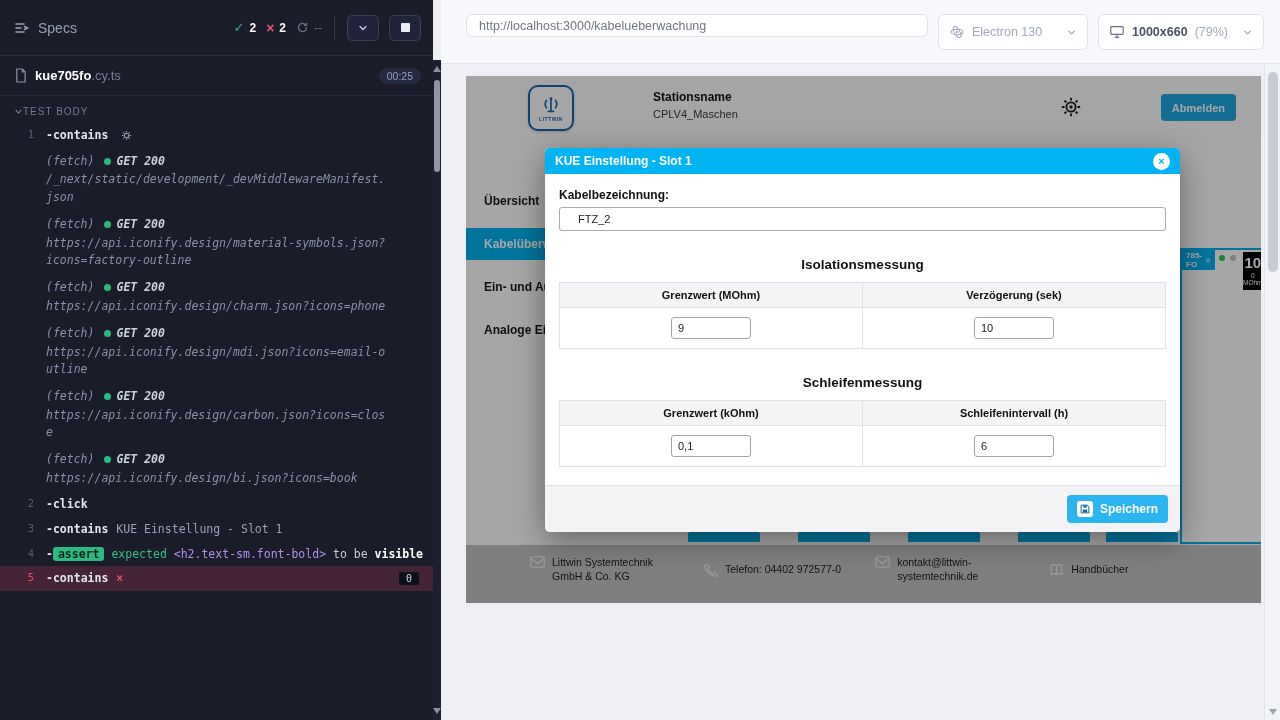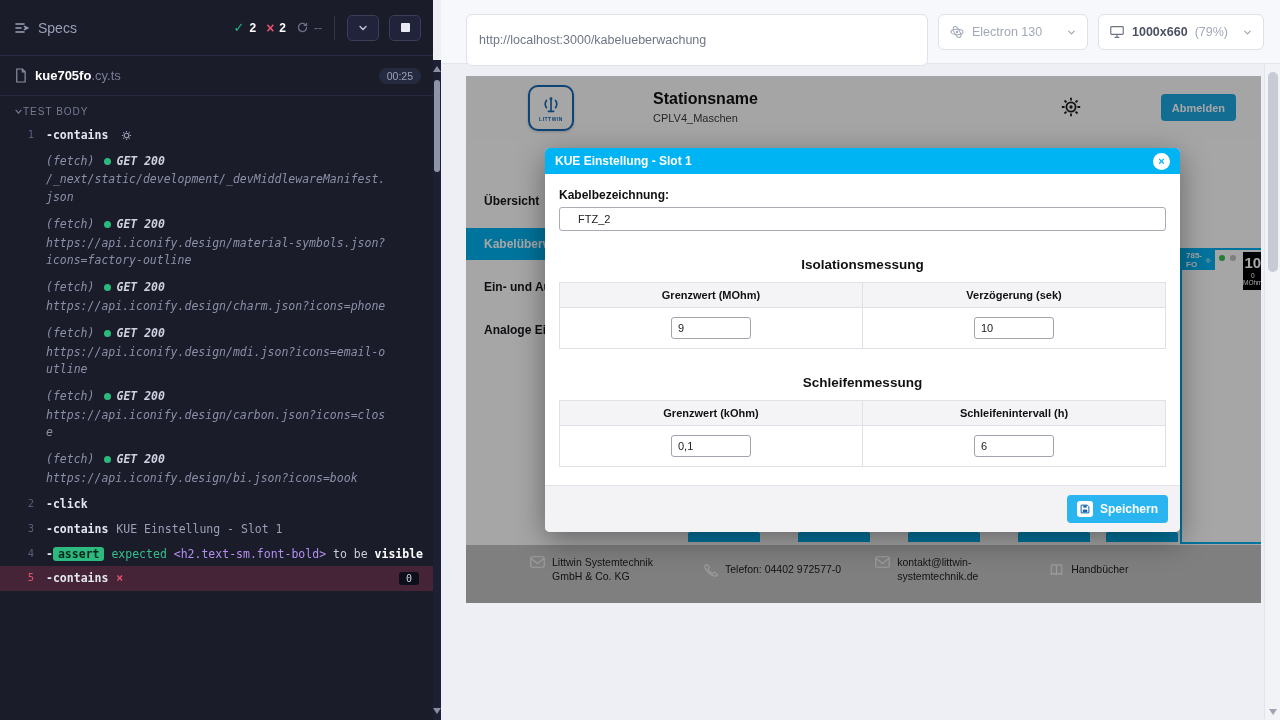--- a/index.html
+++ b/index.html
@@ -52,41 +52,41 @@
   .rep-scroll { position:absolute; left:433px; top:0; width:8px; height:720px; background:#15172200; }
   .rep-scroll .track { position:absolute; left:0; top:60px; width:8px; height:660px; background:#1d2033; }
   .rep-thumb { position:absolute; left:1px; top:80px; width:6px; height:92px; background:#8f94a8; border-radius:3px; cursor:pointer; }
   .arrow-up, .arrow-dn { position:absolute; left:0; width:0; height:0; border-left:4px solid transparent; border-right:4px solid transparent; cursor:pointer; }
   .arrow-up { top:66px; border-bottom:6px solid #8a8fa3; }
   .arrow-dn { bottom:6px; border-top:6px solid #8a8fa3; }
 
   
   .main { position:absolute; left:441px; top:0; width:839px; height:720px; background:#edeff5; }
   .chrome-bar { position:absolute; left:0; top:0; width:839px; height:64px; background:#f7f8fc; border-bottom:1px solid #e3e5ee; }
-  .url-box { position:absolute; left:25px; top:14px; width:462px; height:52px; background:#fff; border:1px solid #dfe1ea; border-radius:6px; }
+  .url-box { position:absolute; left:25px; top:14px; width:462px; height:23px; background:#fff; border:1px solid #dfe1ea; border-radius:6px; }
   .url-box input { width:100%; height:100%; border:none; outline:none; background:transparent; font-size:12.5px; color:#707687; padding:0 12px; font-family:"Liberation Sans",sans-serif; }
   .select-box { position:absolute; top:14px; height:36px; background:#fff; border:1px solid #dfe1ea; border-radius:6px; display:flex; align-items:center; padding:0 10px; gap:7px; cursor:pointer; }
   .browser-select { left:497px; width:150px; color:#a2a8b8; font-size:12.5px; }
   .viewport-select { left:657px; width:166px; font-size:12.5px; }
   .vp-size { color:#4b5162; font-weight:bold; }
   .vp-zoom { color:#a2a8b8; }
   .chev { color:#a2a8b8; margin-left:auto; }
 
   
   .main-scroll { position:absolute; right:0; top:64px; width:16px; height:656px; background:#f2f3f7; border-left:1px solid #e2e4ec; }
   .main-thumb { position:absolute; left:3px; top:8px; width:10px; height:200px; background:#c9cbd4; border-radius:5px; cursor:pointer; }
   .m-arrow-dn { position:absolute; bottom:5px; left:4px; width:0; height:0; border-left:4px solid transparent; border-right:4px solid transparent; border-top:6px solid #a0a4b0; cursor:pointer; }
 
   
   .aut { position:absolute; left:25px; top:76px; width:795px; height:527px; background:#ffffff; overflow:hidden; }
   .app-header { position:absolute; left:0; top:0; width:100%; height:64px; background:#fefefe; }
   .logo { position:absolute; left:62px; top:9px; width:46px; height:46px; background:#fff; border:2px solid #1668b4; border-radius:10px; display:flex; flex-direction:column; align-items:center; justify-content:center; gap:1px; box-shadow:0 1px 3px rgba(0,0,0,.2); }
   .logo-text { font-size:5px; font-weight:bold; color:#1668b4; letter-spacing:0.5px; }
   .station { position:absolute; left:187px; top:14px; }
-  .station-label { font-size:16px; font-weight:bold; color:#111; }
+  .station-label { font-size:12px; font-weight:bold; color:#111; }
   .station-value { font-size:11px; color:#3a3a3a; margin-top:4px; }
   .app-gear { position:absolute; left:594px; top:20px; color:#1f1f1f; cursor:pointer; }
   .logout-btn { position:absolute; right:25px; top:18px; height:27px; background:#1ea7e0; color:#fff; border:none; border-radius:4px; font-size:11px; font-weight:bold; padding:0 11px; cursor:pointer; }
   .app-nav { position:absolute; left:0; top:64px; width:170px; display:flex; flex-direction:column; gap:11px; padding-top:45px; }
   .nav-item { height:32px; display:flex; align-items:center; padding-left:18px; font-size:12px; font-weight:bold; color:#15171c; cursor:pointer; white-space:nowrap; }
   .nav-item.active { background:#00b3f2; color:#fff; }
 
   
   .side-card { position:absolute; left:714px; top:172px; width:81px; height:296px; border:2px solid #00b3f2; border-right:none; background:#fff; display:flex; flex-direction:row; overflow:hidden; }
   .side-card-head { height:20px; background:#00b3f2; color:#fff; font-size:8px; font-weight:bold; display:flex; align-items:center; justify-content:space-between; padding:0 4px; }

